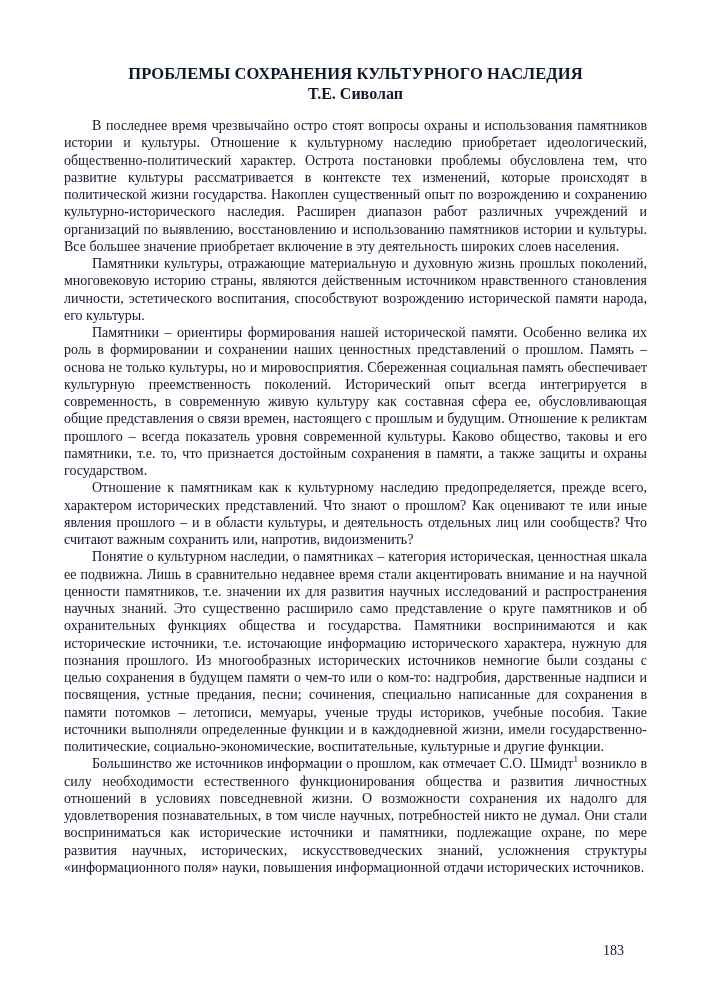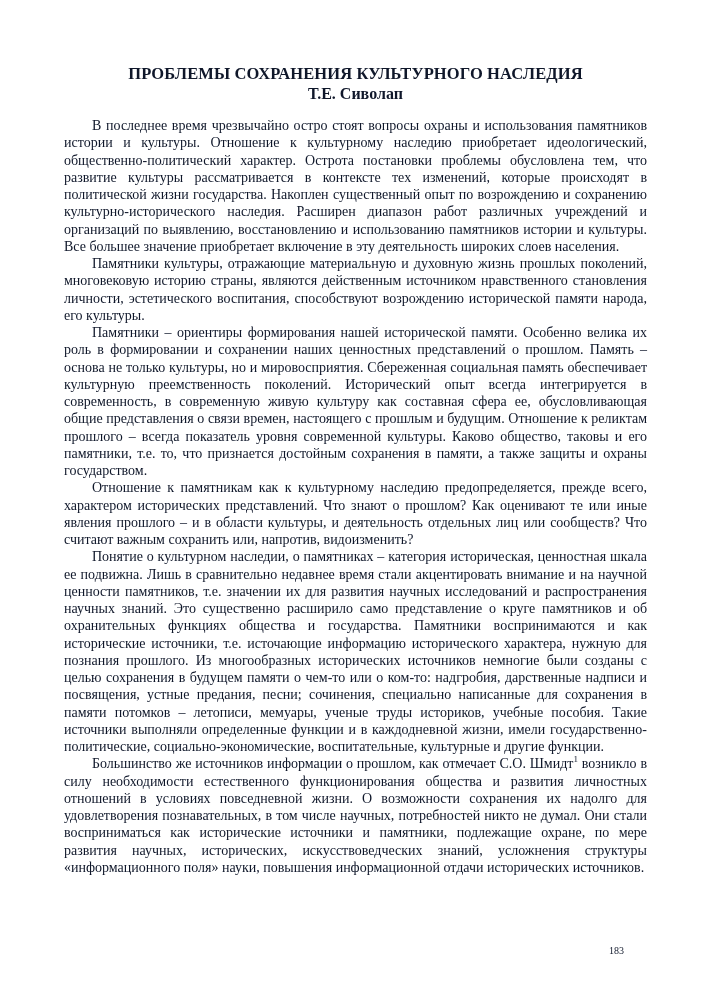--- a/index.html
+++ b/index.html
@@ -51,21 +51,21 @@
   }
   sup.fn {
     font-size: 9px;
     line-height: 0;
     vertical-align: super;
   }
   .page-number {
     position: absolute;
     top: 942px;
     right: 86px;
-    font-size: 10px;
+    font-size: 14px;
     line-height: 17px;
   }
 </style>
 </head>
 <body>
 
 <div class="page">
   <div class="content">
     <header>
       <h1 class="title">ПРОБЛЕМЫ СОХРАНЕНИЯ КУЛЬТУРНОГО НАСЛЕДИЯ</h1>

